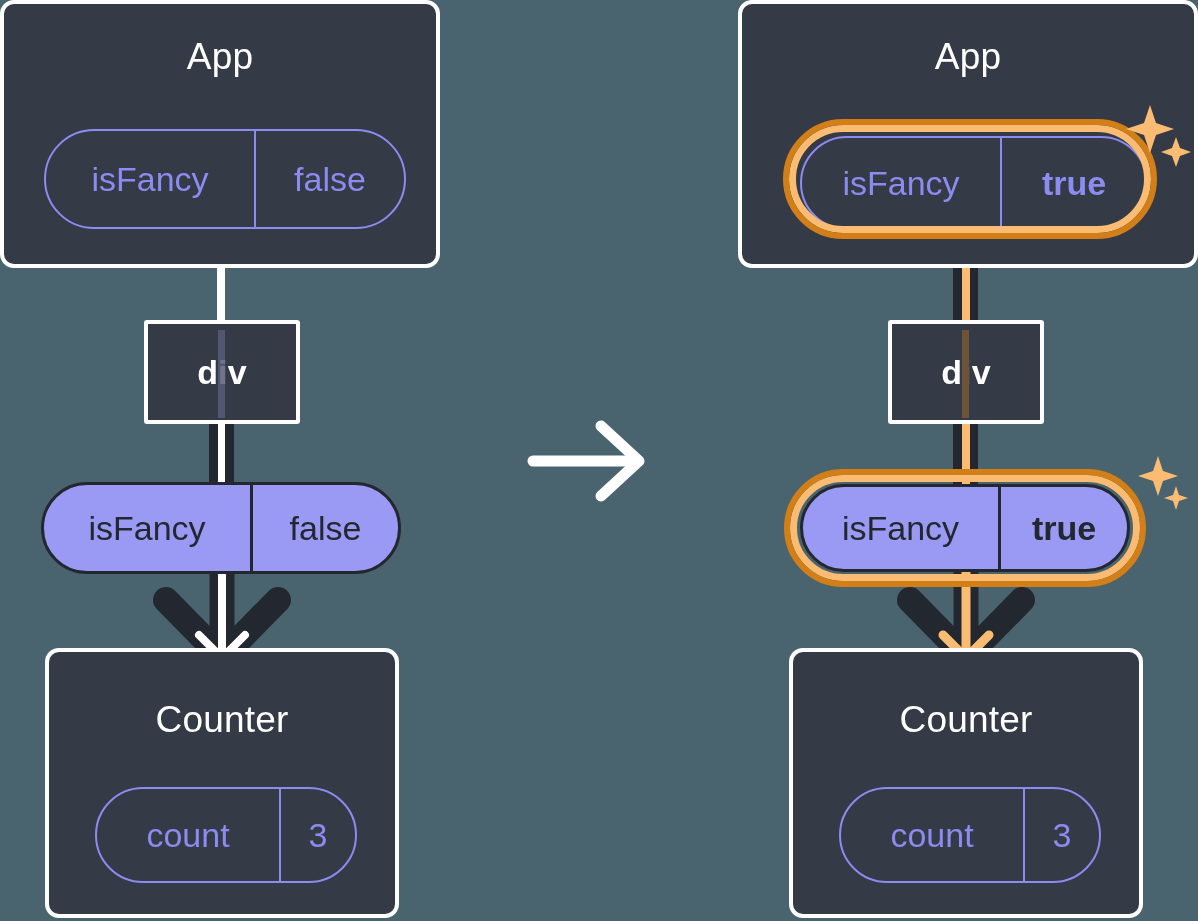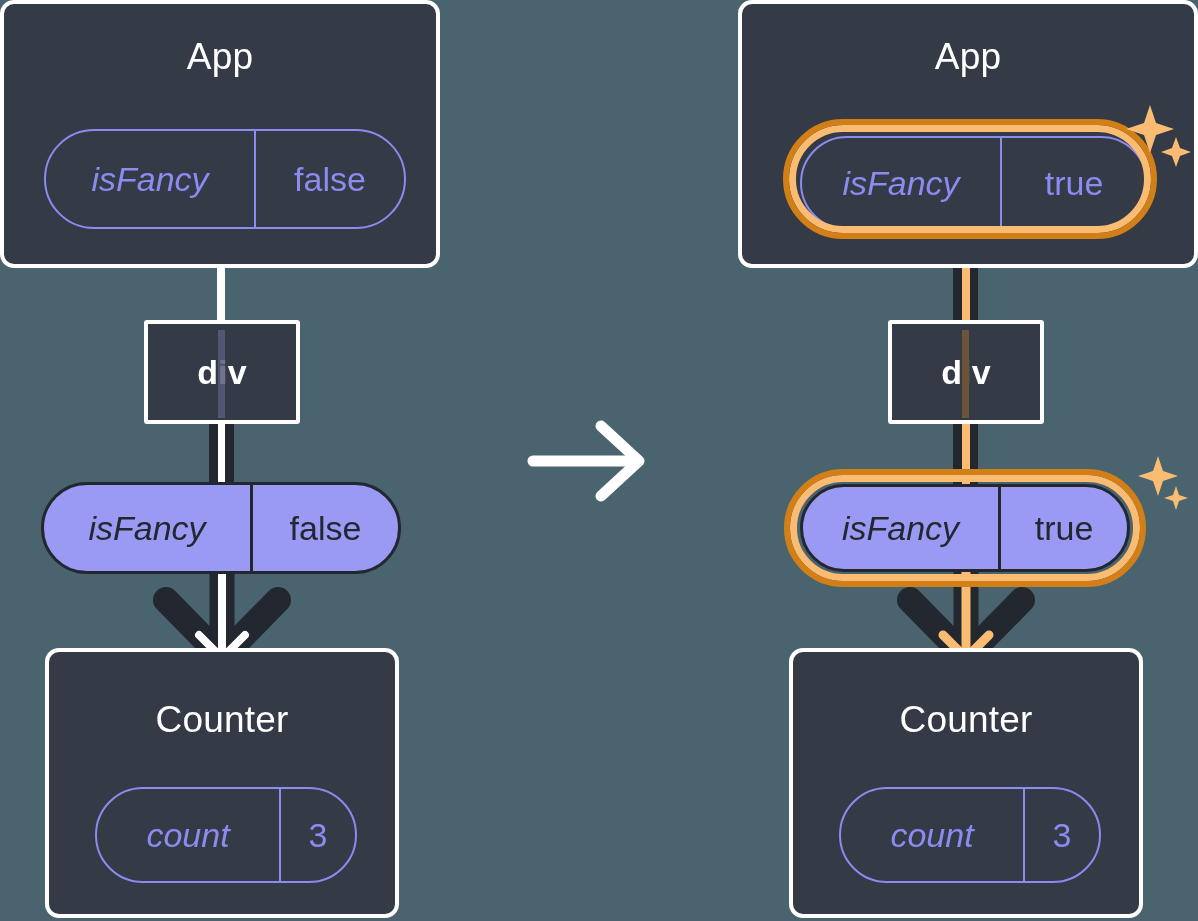--- a/index.html
+++ b/index.html
@@ -73,40 +73,40 @@
     border-radius: 999px;
     overflow: hidden;
     z-index: 8;
   }
   .pill .cell {
     display: flex;
     align-items: center;
     justify-content: center;
     box-sizing: border-box;
   }
-  .pill .cell.key { flex: 0 0 auto; font-style: italic; }
+  .pill .cell.key { flex: 0 0 auto; }
   .pill .cell.val { flex: 1 1 auto; }
 
   
   .pill.outline {
     background: transparent;
     border: 2px solid #8b8bf0;
   }
   .pill.outline .cell { color: #8b8bf0; font-size: 34px; }
   .pill.outline .cell.val { border-left: 2px solid #8b8bf0; }
 
   
   .pill.filled {
     background: #9a9af5;
     border: 3px solid #23272f;
   }
   .pill.filled .cell { color: #23272f; font-size: 34px; }
   .pill.filled .cell.val { border-left: 3px solid #23272f; }
 
-  .pill .cell.bold { font-weight: 400; }
+  .pill .cell.bold { font-weight: 700; }
 
   
   .ring {
     position: absolute;
     border-radius: 999px;
     box-sizing: border-box;
     border: 7px solid #fabb72;
     outline: 6px solid #d27f17;
     outline-offset: 0px;
     z-index: 9;

